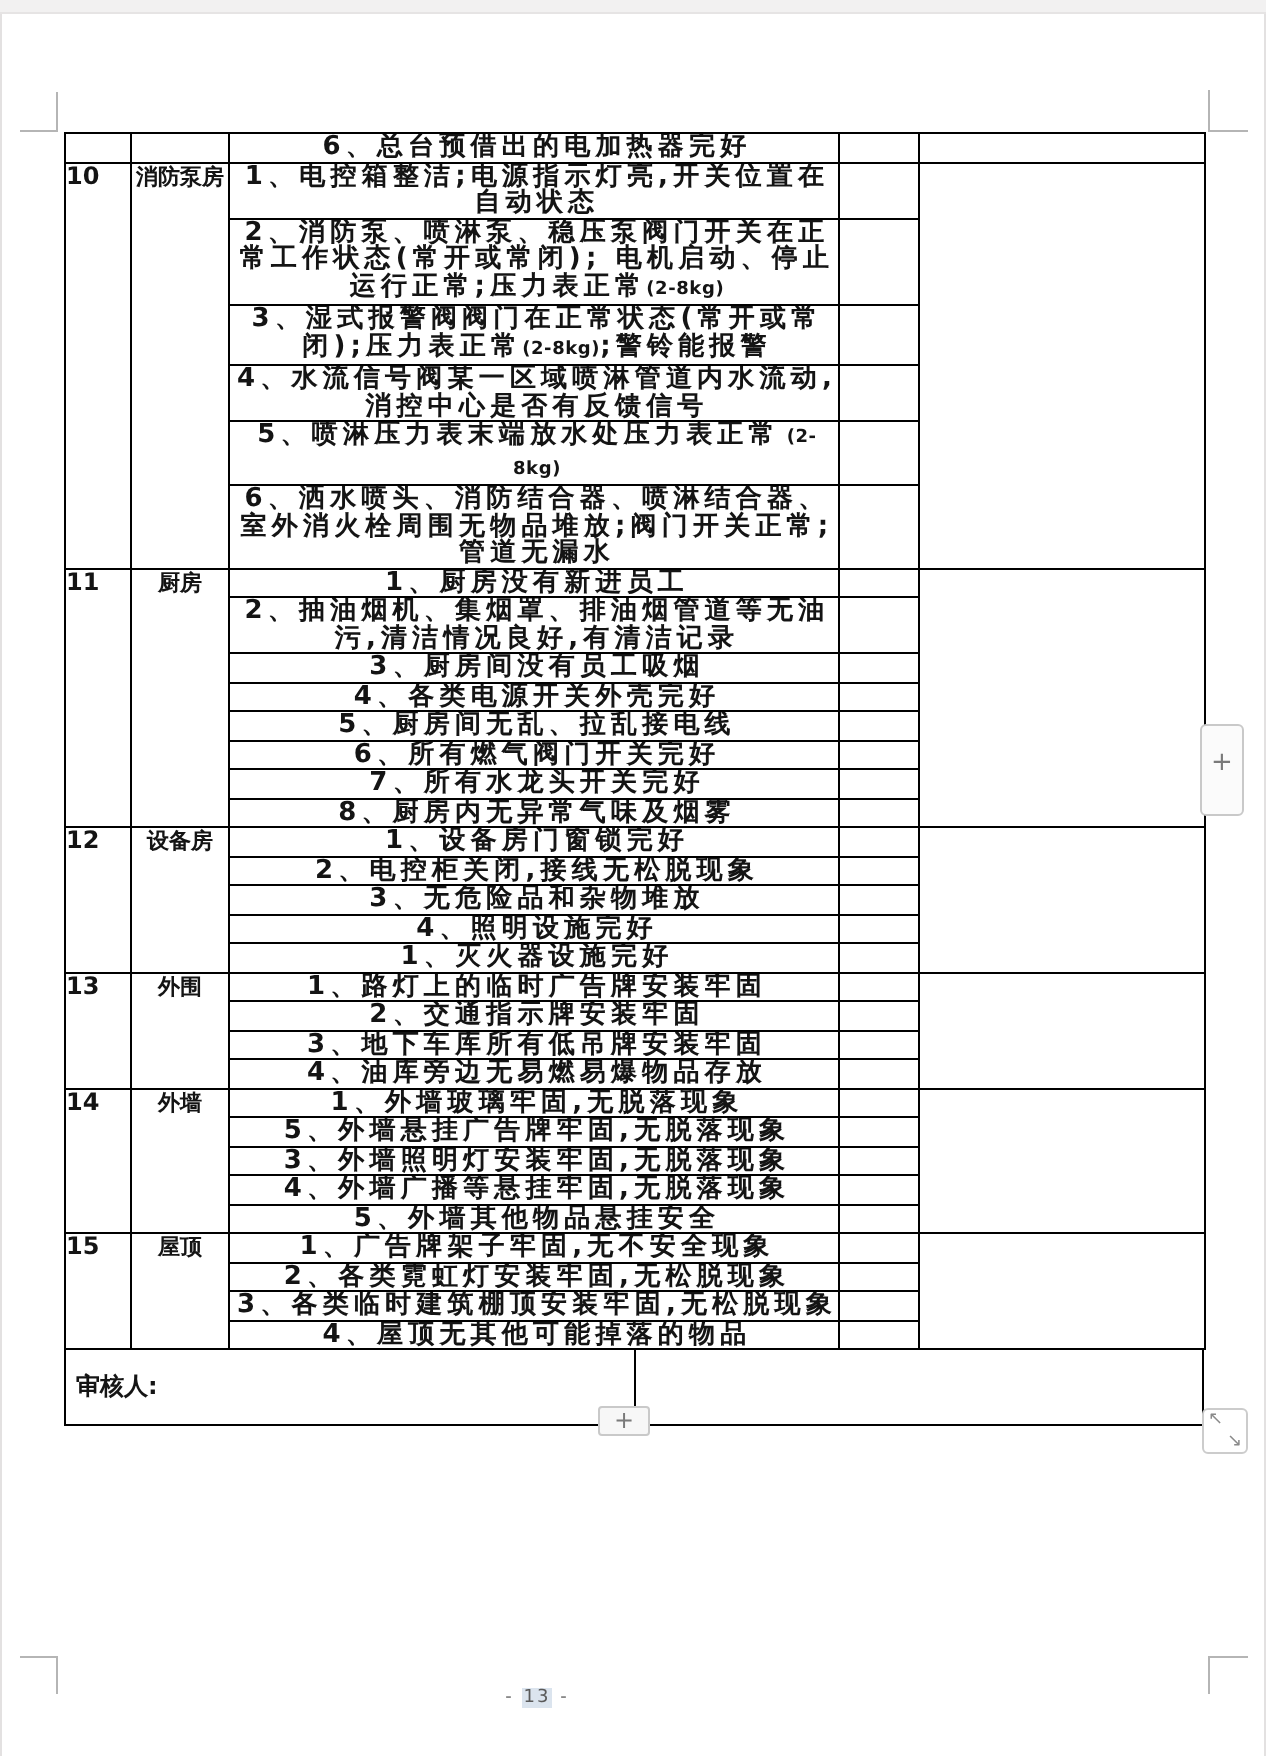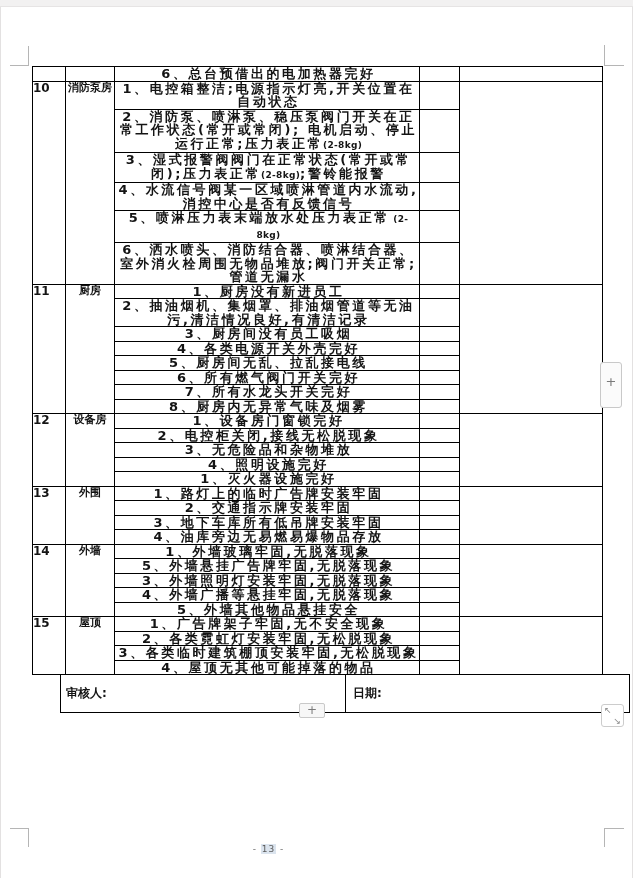--- a/index.html
+++ b/index.html
@@ -14,28 +14,28 @@
   .mark-tl { left:10px; top:46px; width:19px; height:20px; border-right-width:1px; border-bottom-width:1px; }
   .mark-tr { left:604px; top:45px; width:20px; height:21px; border-left-width:1px; border-bottom-width:1px; }
   .mark-bl { left:10px; top:828px; width:19px; height:19px; border-right-width:1px; border-top-width:1px; }
   .mark-br { left:604px; top:828px; width:20px; height:19px; border-left-width:1px; border-top-width:1px; }
 
   .doc { position:absolute; left:32px; top:66px; width:570px; }
   table.checklist { border-collapse:collapse; table-layout:fixed; width:570px; }
   table.checklist td { border:1px solid #000; color:#141414; font-weight:bold;
                        vertical-align:top; overflow:hidden; }
   td.no  { text-align:left; vertical-align:middle; font-size:12px; line-height:13px; }
-  td.cat { text-align:center; vertical-align:middle; font-size:11px; line-height:13px; letter-spacing:0;font-family:Liberation Mono, monospace; }
+  td.cat { text-align:center; vertical-align:middle; font-size:11px; line-height:13px; letter-spacing:0; }
   td.item { font-size:13px; line-height:13.5px; letter-spacing:2.6px;
             padding:0 0 0 3px; word-break:normal;text-align:center; }
   td.item .lat { font-size:9px; letter-spacing:0.3px; }
   td.check, td.result { background:#fff; }
 
   .footer-row { display:flex; width:570px; height:39px; border:1px solid #000;
-                margin-top:-1px; background:#fff;margin-left:28px; }
+                margin-top:-1px; background:#fff; }
   .footer-cell { display:flex; align-items:center; font-weight:bold; font-size:12px; color:#141414; }
   .footer-left { width:285px; border-right:1px solid #000; padding-left:5px; }
   .footer-right { flex:1; padding-left:7px; }
 
   .btn-insert-row { position:absolute; left:299px; top:703px; width:26px; height:15px;
                     background:#f7f7f7; border:1px solid #c9c9c9; border-radius:2px;
                     color:#7a7a7a; font-size:12px; line-height:12px; text-align:center; cursor:pointer; }
   .btn-insert-col { position:absolute; left:600px; top:362px; width:22px; height:46px;
                     background:#fbfbfb; border:1px solid #c9c9c9; border-radius:3px;
                     color:#7a7a7a; font-size:13px; line-height:13px; text-align:center;
@@ -224,23 +224,20 @@
           <tr>
             <td class="item">4、屋顶无其他可能掉落的物品</td>
             <td class="check"></td>
           </tr>
         </tbody>
     </table>
     <div class="footer-row">
       <div class="footer-cell footer-left">
         <span>审核人:</span>
       </div>
-      <div class="footer-cell footer-right">
-        <span>日期:</span>
-      </div>
     </div>
   </div>
 
   <div class="btn-insert-row">
     <span>+</span>
   </div>
   <div class="btn-insert-col">
     <span>+</span>
   </div>
   <div class="resize-handle">

